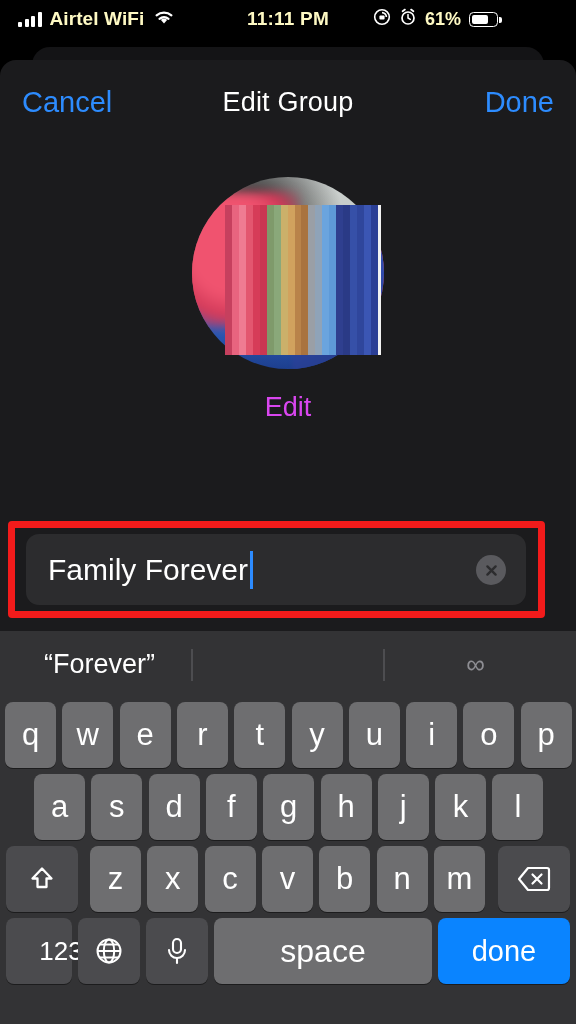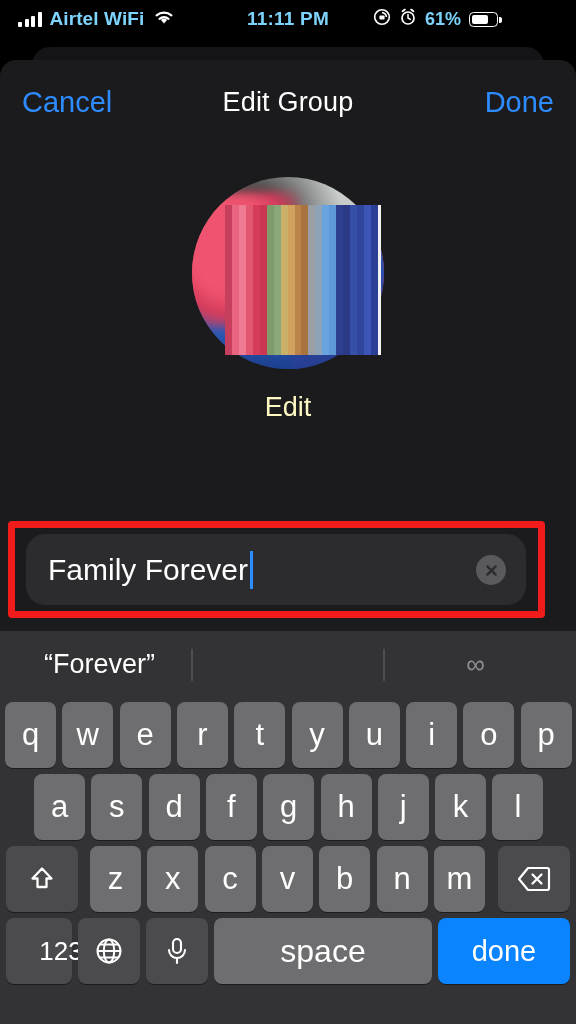--- a/index.html
+++ b/index.html
@@ -7,21 +7,21 @@
     width:576px; height:1024px;
     background:#000;
     font-family:"Liberation Sans", sans-serif;
     overflow:hidden;
   }
   #screen { position:relative; width:576px; height:1024px; background:#000; }
 
   
   .statusbar{
     position:absolute; left:0; top:0; width:512px; height:38px;
-    color:#7dd3fc; display:flex; align-items:center;
+    color:#fef9c3; display:flex; align-items:center;
   }
   .sb-left{ position:absolute; left:18px; display:flex; align-items:center; gap:8px; }
   .sb-center{ position:absolute; left:0; width:576px; text-align:center;
     font-size:19px; font-weight:700; letter-spacing:.2px; }
   .sb-right{ position:absolute; right:14px; display:flex; align-items:center; gap:8px; }
   .sb-label{ font-size:19px; font-weight:700; letter-spacing:.1px; }
   .bars{ display:flex; align-items:flex-end; gap:2.5px; height:15px; }
   .bars i{ display:block; width:4px; background:#fff; border-radius:1px; }
   .bars i:nth-child(1){ height:5px; }
   .bars i:nth-child(2){ height:8px; }
@@ -91,32 +91,32 @@
   }
   .stripes{
     position:absolute; left:33px; top:28px; width:156px; height:150px;
     display:flex;
   }
   .stripes span{ display:block; height:100%; }
 
   
   .edit-link{
     position:absolute; left:0; top:332px; width:576px; text-align:center;
-    font-size:27px; color:#fef9c3; background:none; border:none;
+    font-size:27px; color:#d946ef; background:none; border:none;
     font-family:"Liberation Sans", sans-serif; cursor:pointer;
   }
 
   
   .annotation{
     position:absolute; left:8px; top:461px; width:537px; height:97px;
     border:7px solid #f21b1b; border-radius:4px; pointer-events:none;
   }
   .namefield{
     position:absolute; left:26px; top:474px; width:500px; height:71px;
-    background:#2c2c2e; border-radius:19px;
+    background:#2c2c2e; border-radius:13px;
   }
   .namefield .value{
     position:absolute; left:22px; top:0; height:71px; display:flex;
     align-items:center; font-size:30px; color:#fff; white-space:nowrap;
   }
   .caret{
     display:inline-block; width:3px; height:38px; background:#2d8cff;
     margin-left:2px;
   }
   .clearbtn{

